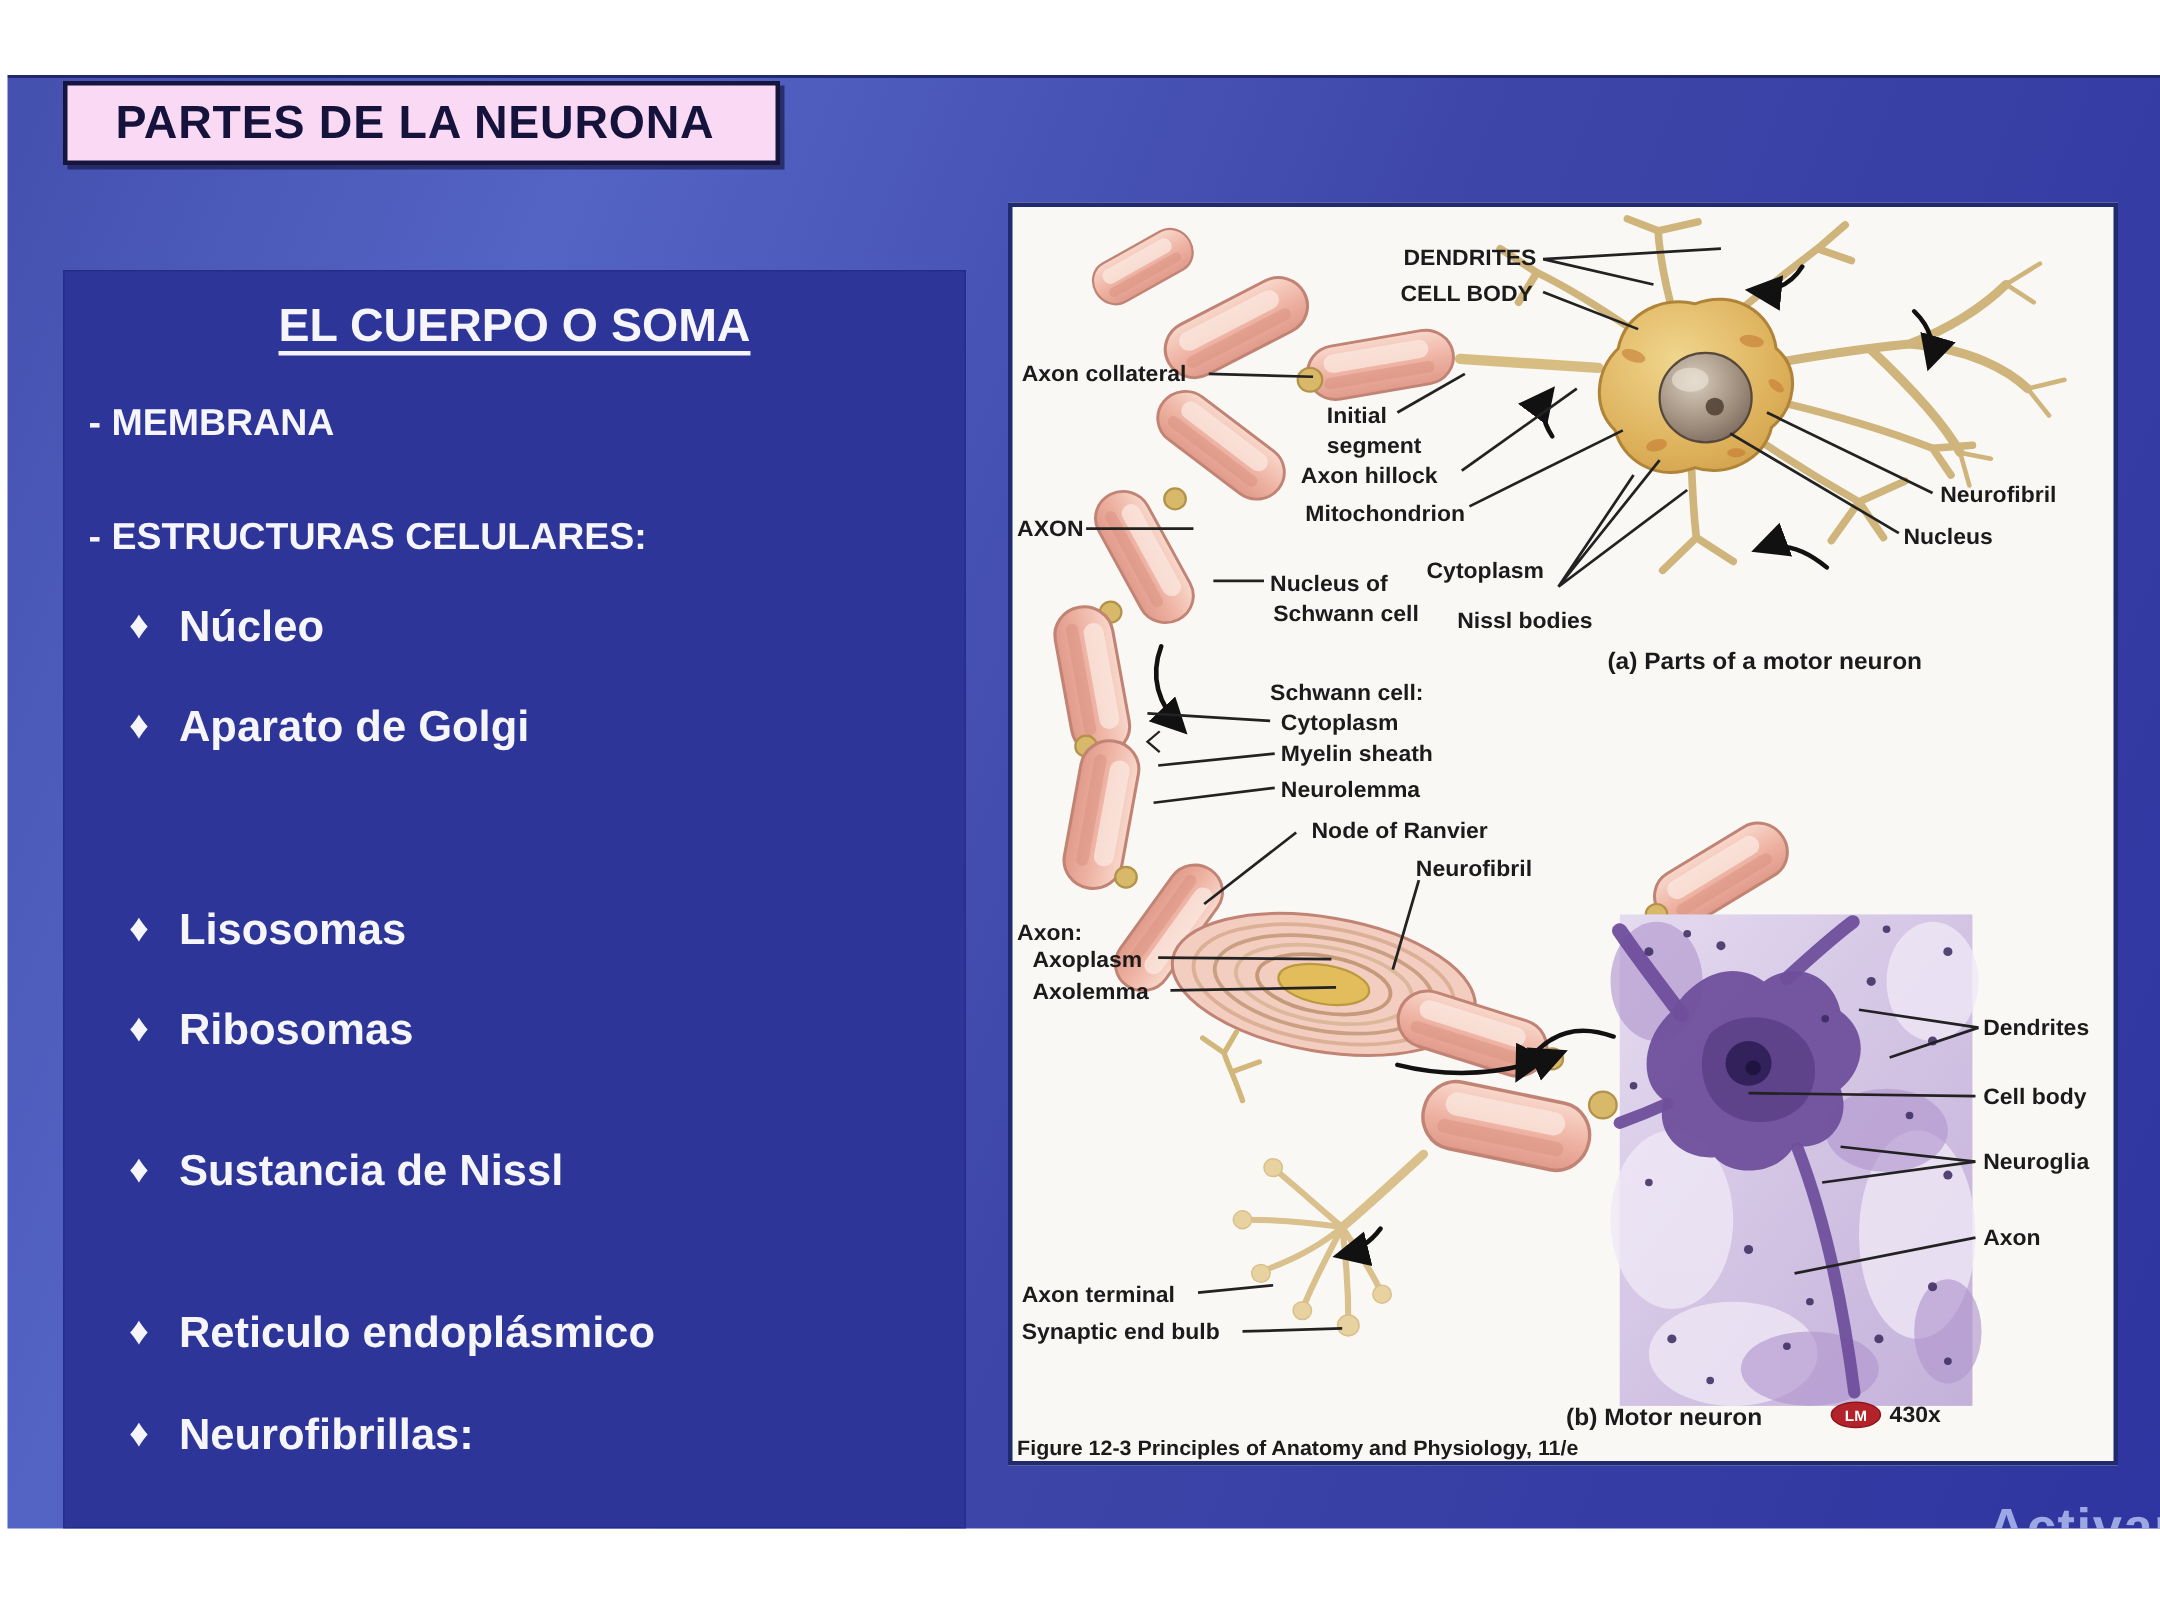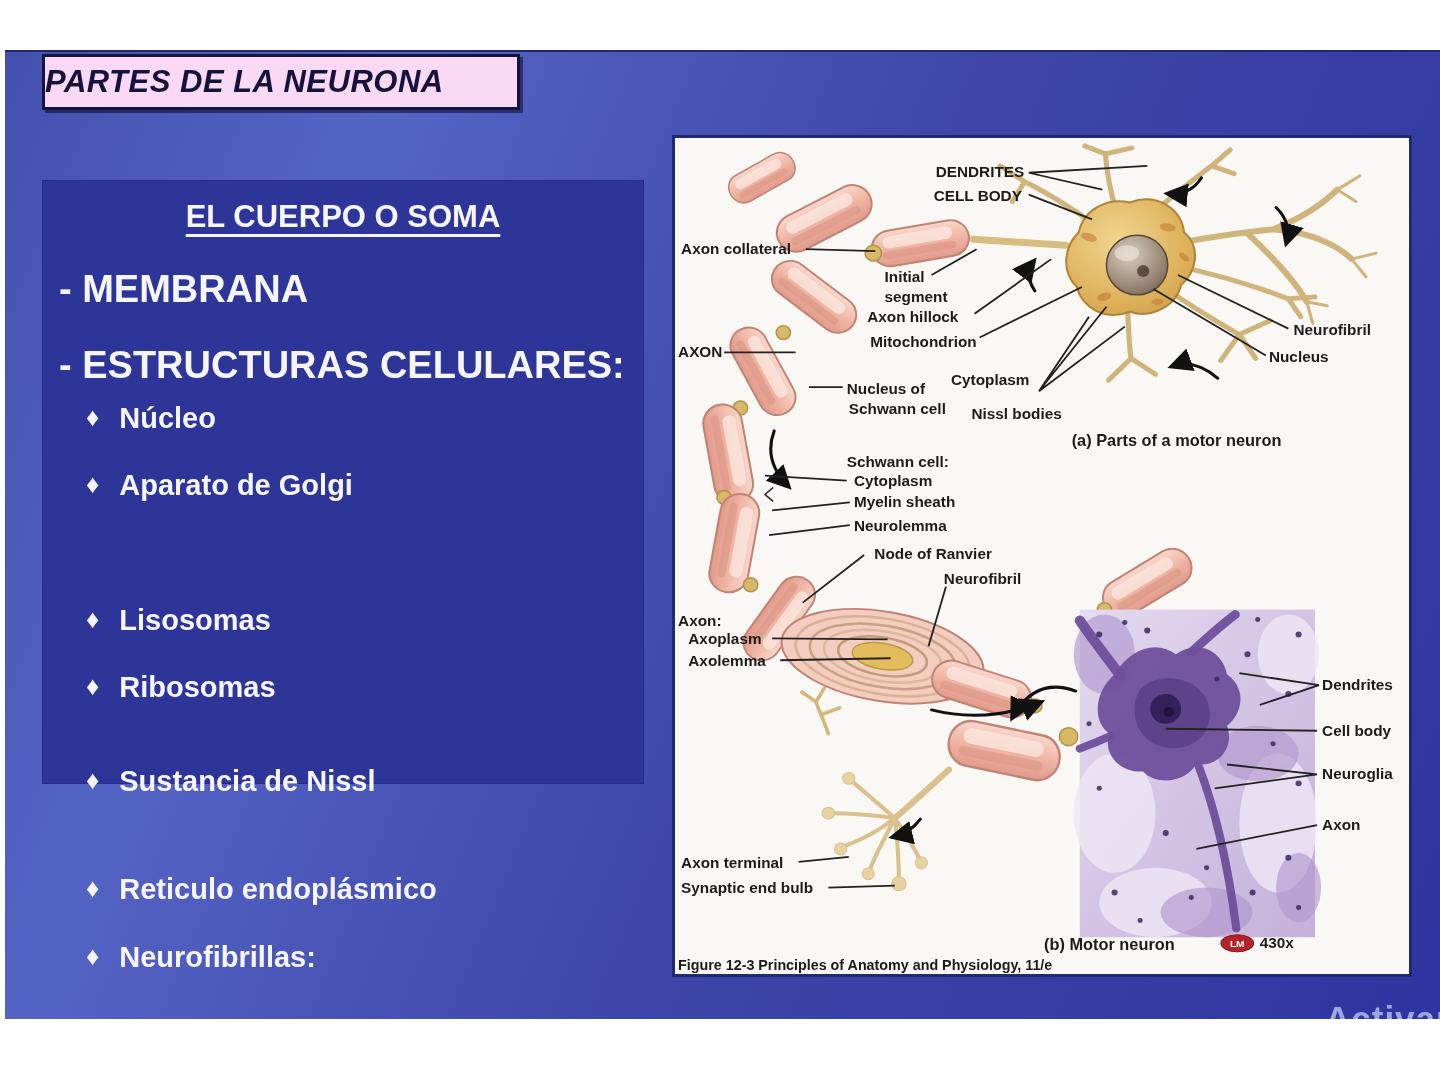--- a/index.html
+++ b/index.html
@@ -9,36 +9,36 @@
   }
   .slide{
     position:absolute;left:5px;top:50px;width:1435px;height:967px;
     background:linear-gradient(112deg,#4450ae 0%,#5464c4 22%,#3d46a8 55%,#2f35a0 100%);
     border-top:2px solid #23276e;overflow:hidden;
   }
   .title-box{
     position:absolute;left:37px;top:2px;width:478px;height:56px;
     background:#f9d9f3;border:3px solid #15153d;box-sizing:border-box;
     box-shadow:3px 3px 0 rgba(10,10,40,.55);
-    display:flex;align-items:center;padding-left:0;font-style:italic;
+    display:flex;align-items:center;padding-left:32px;
   }
   .title-box span{
     font-size:31px;font-weight:bold;color:#15123b;letter-spacing:.5px;
   }
   .panel{
-    position:absolute;left:37px;top:128px;width:602px;height:604px;
+    position:absolute;left:37px;top:128px;width:602px;height:839px;
     background:#2d3598;border:1px solid #262d86;box-sizing:border-box;
   }
   .panel-heading{
     position:absolute;left:0;top:18px;width:100%;text-align:center;
     font-size:31px;font-weight:bold;color:#f5f5fa;
     text-decoration:underline;text-underline-offset:7px;text-decoration-thickness:3px;
   }
   .dash-item{
-    position:absolute;left:16px;font-size:38px;font-weight:bold;color:#f5f5fa;white-space:nowrap;
+    position:absolute;left:16px;font-size:25px;font-weight:bold;color:#f5f5fa;white-space:nowrap;
   }
   .bullet-item{
     position:absolute;left:43px;font-size:29px;font-weight:bold;color:#f5f5fa;white-space:nowrap;
   }
   .bullet-item .diamond{font-size:26px;margin-right:20px;position:relative;top:-2px;}
   .figure-panel{
     position:absolute;left:667px;top:83px;width:740px;height:842px;
     background:#faf8f4;border:3px solid #202a6e;box-sizing:border-box;
   }
   .figure-panel svg{position:absolute;left:0;top:0;width:100%;height:100%;}

